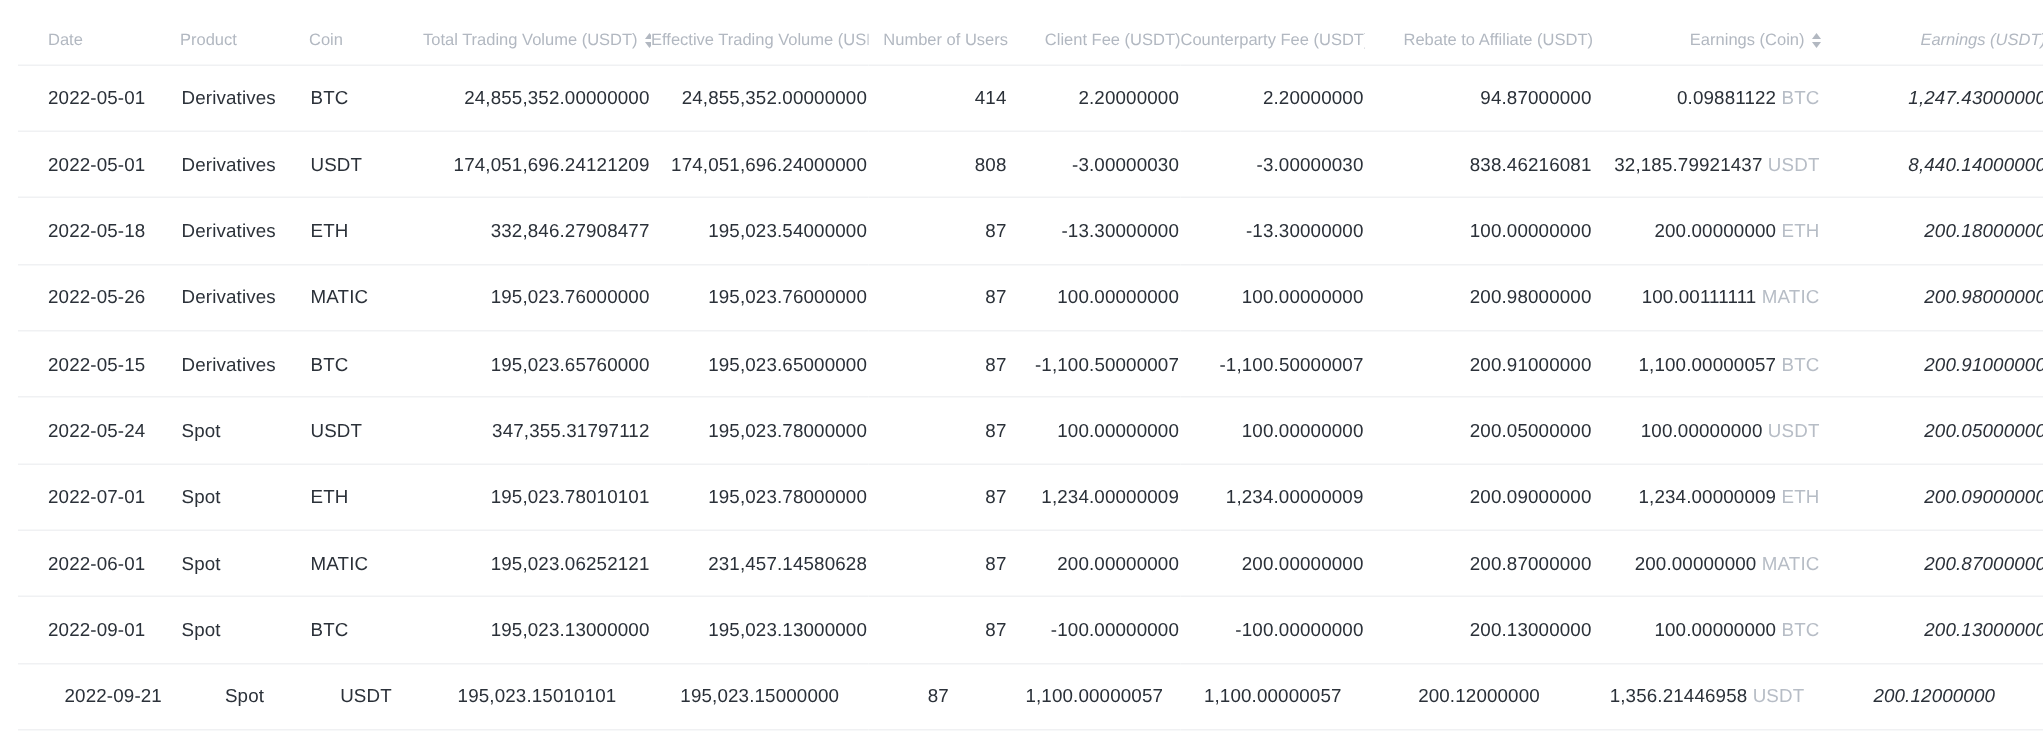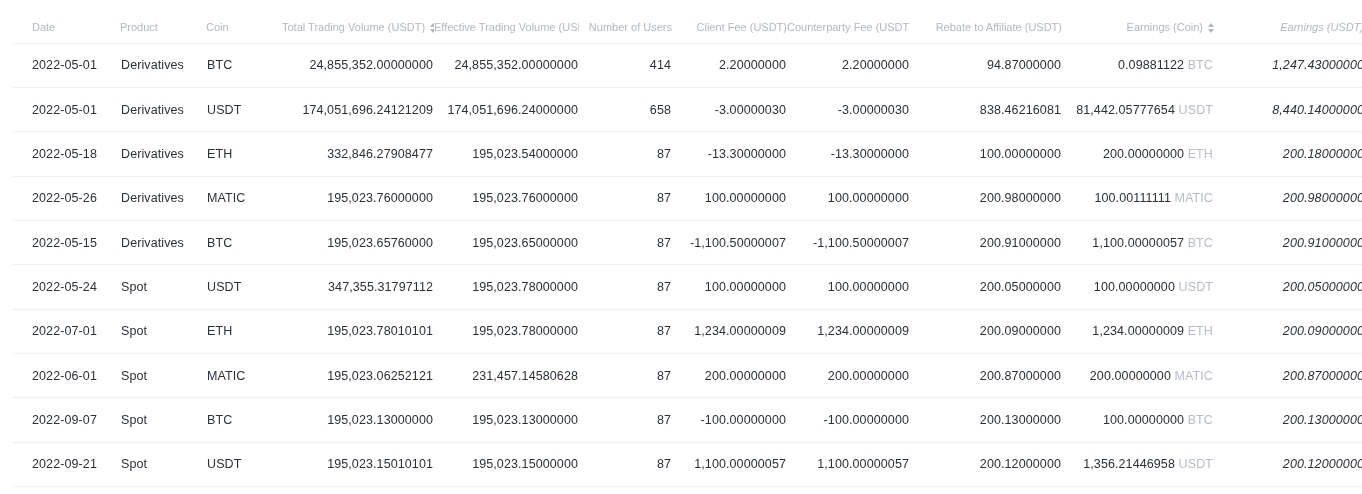--- a/index.html
+++ b/index.html
@@ -42,21 +42,21 @@
     font-size: 12.5px;
     font-weight: 500;
     color: var(--cell-text);
     height: 44.35px;
     vertical-align: middle;
     border-top: 1px solid var(--row-divider);
     white-space: nowrap;
     overflow: hidden;
     letter-spacing: 0.1px;
   }
-  tbody tr:last-child td { border-bottom: 1px solid var(--row-divider); }
+  tbody tr:last-child td { border-bottom: 1px solid var(--row-divider); text-align: center; }
   .col-left  { text-align: left; }
   .col-right { text-align: right; }
   th:first-child, td:first-child { padding-left: 20px; }
   th:last-child,  td:last-child  { padding-right: 10px; font-style: italic; }
   .ticker { color: var(--ticker-text); font-weight: 400; }
   .sorter {
     display: inline-block;
     margin-left: 5px;
     vertical-align: -2px;
   }
@@ -119,25 +119,25 @@
           <td class="col-right">94.87000000</td>
           <td class="col-right"><span>0.09881122</span> <span class="ticker">BTC</span></td>
           <td class="col-right">1,247.43000000</td>
         </tr>
         <tr>
           <td class="col-left">2022-05-01</td>
           <td class="col-left">Derivatives</td>
           <td class="col-left">USDT</td>
           <td class="col-right">174,051,696.24121209</td>
           <td class="col-right">174,051,696.24000000</td>
-          <td class="col-right">658</td>
+          <td class="col-right">808</td>
           <td class="col-right">-3.00000030</td>
           <td class="col-right">-3.00000030</td>
           <td class="col-right">838.46216081</td>
-          <td class="col-right"><span>81,442.05777654</span> <span class="ticker">USDT</span></td>
+          <td class="col-right"><span>32,185.79921437</span> <span class="ticker">USDT</span></td>
           <td class="col-right">8,440.14000000</td>
         </tr>
         <tr>
           <td class="col-left">2022-05-18</td>
           <td class="col-left">Derivatives</td>
           <td class="col-left">ETH</td>
           <td class="col-right">332,846.27908477</td>
           <td class="col-right">195,023.54000000</td>
           <td class="col-right">87</td>
           <td class="col-right">-13.30000000</td>
@@ -205,21 +205,21 @@
           <td class="col-right">195,023.06252121</td>
           <td class="col-right">231,457.14580628</td>
           <td class="col-right">87</td>
           <td class="col-right">200.00000000</td>
           <td class="col-right">200.00000000</td>
           <td class="col-right">200.87000000</td>
           <td class="col-right"><span>200.00000000</span> <span class="ticker">MATIC</span></td>
           <td class="col-right">200.87000000</td>
         </tr>
         <tr>
-          <td class="col-left">2022-09-07</td>
+          <td class="col-left">2022-09-01</td>
           <td class="col-left">Spot</td>
           <td class="col-left">BTC</td>
           <td class="col-right">195,023.13000000</td>
           <td class="col-right">195,023.13000000</td>
           <td class="col-right">87</td>
           <td class="col-right">-100.00000000</td>
           <td class="col-right">-100.00000000</td>
           <td class="col-right">200.13000000</td>
           <td class="col-right"><span>100.00000000</span> <span class="ticker">BTC</span></td>
           <td class="col-right">200.13000000</td>

